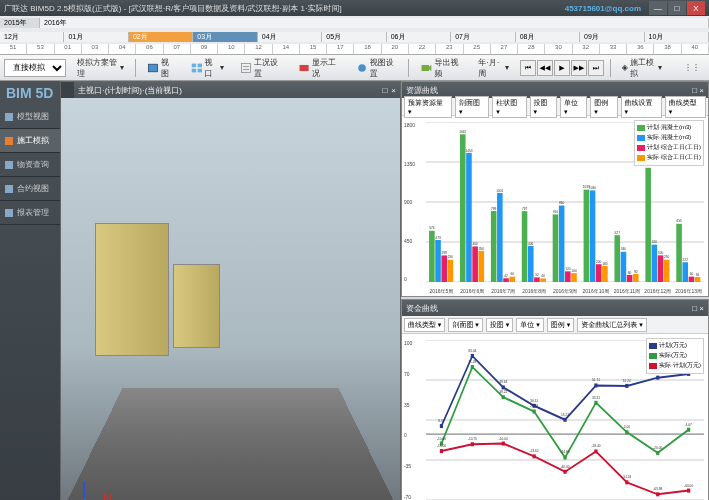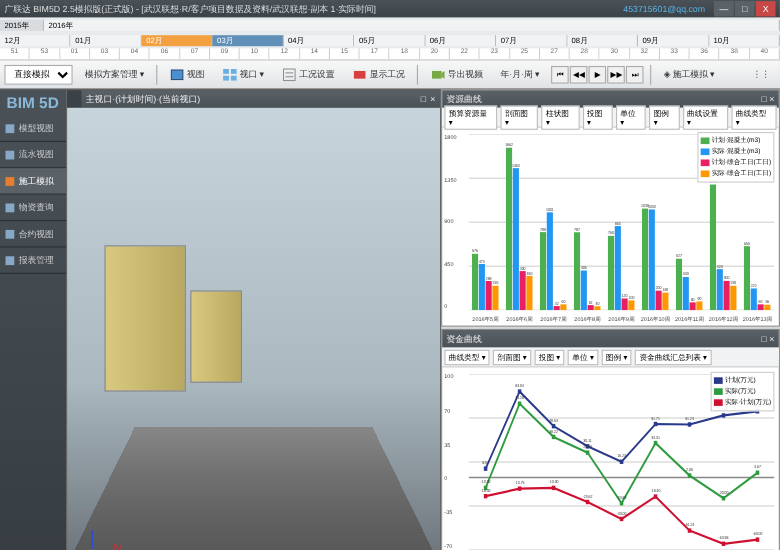--- a/index.html
+++ b/index.html
@@ -1,19 +1,19 @@
 <!DOCTYPE html>
 <html><head>
 <meta charset="utf-8">
 <style>
 * { margin: 0; padding: 0; box-sizing: border-box; font-family: "Microsoft YaHei", Arial, sans-serif; }
 body { width: 709px; height: 500px; background: #d4d8dc; font-size: 9px; overflow: hidden; }
 .titlebar { background: linear-gradient(#4a5258, #3a4248); color: #ddd; height: 16px; display: flex; align-items: center; padding: 0 4px; font-size: 8px; }
 .titlebar .title-text { flex: 1; text-align: center; }
-.titlebar .user { color: #5ab3e8; margin-right: 8px; }
+.titlebar .user { color: #5ab3e8; margin-right: 8px; font-weight: bold; }
 .win-btns { display: flex; gap: 1px; }
 .win-btn { width: 18px; height: 14px; background: #5a6268; color: #fff; display: flex; align-items: center; justify-content: center; font-size: 8px; cursor: pointer; }
 .win-btn.close { background: #c84848; }
 .timeline { background: #e8ebed; border-bottom: 1px solid #aaa; font-size: 7px; }
 .tl-row { display: flex; height: 14px; align-items: center; }
 .tl-cell { border-right: 1px solid #bbb; padding: 0 4px; flex: 1; background: #f0f2f4; }
 .tl-cell.y { flex: 0 0 40px; background: #d8dcdf; }
 .tl-cell.hl { background: #f2a040; color: #fff; }
 .tl-cell.hl2 { background: #6090b8; color: #fff; }
 .tl-week { display: flex; height: 10px; }
@@ -145,20 +145,26 @@
         <path d="M4 6h8M4 10h8" stroke="#888"></path>
       </svg>
       <span>工况设置</span>
     </span>
   <span class="tb-btn">
       <svg class="tb-icon" viewBox="0 0 16 16">
         <rect x="2" y="4" width="12" height="8" fill="#d84040"></rect>
       </svg>
       <span>显示工况</span>
     </span>
+  <span class="tb-btn">
+      <svg class="tb-icon" viewBox="0 0 16 16">
+        <circle cx="8" cy="8" r="5" fill="#4a90d0"></circle>
+      </svg>
+      <span>视图设置</span>
+    </span>
   <span class="tb-sep"></span>
   <span class="tb-btn">
       <svg class="tb-icon" viewBox="0 0 16 16">
         <rect x="2" y="4" width="10" height="8" fill="#7a4"></rect>
         <path d="M12 6l3-2v8l-3-2z" fill="#7a4"></path>
       </svg>
       <span>导出视频</span>
     </span>
   <span class="tb-btn"><span>年·月·周</span> ▾</span>
   <div class="nav-btns">
@@ -176,26 +182,20 @@
 
 <div class="main">
   <div class="sidebar">
     <div class="logo">BIM 5D</div>
     <div id="sb-items">
         <div class="sb-item">
           <svg class="sb-icon" viewBox="0 0 10 10">
             <rect x="1" y="1" width="8" height="8" fill="#88a8c8"></rect>
           </svg>
           <span>模型视图</span>
-        </div>
-        <div class="sb-item">
-          <svg class="sb-icon" viewBox="0 0 10 10">
-            <rect x="1" y="1" width="8" height="8" fill="#88a8c8"></rect>
-          </svg>
-          <span>流水视图</span>
         </div>
         <div class="sb-item active">
           <svg class="sb-icon" viewBox="0 0 10 10">
             <rect x="1" y="1" width="8" height="8" fill="#e68030"></rect>
           </svg>
           <span>施工模拟</span>
         </div>
         <div class="sb-item">
           <svg class="sb-icon" viewBox="0 0 10 10">
             <rect x="1" y="1" width="8" height="8" fill="#88a8c8"></rect>

